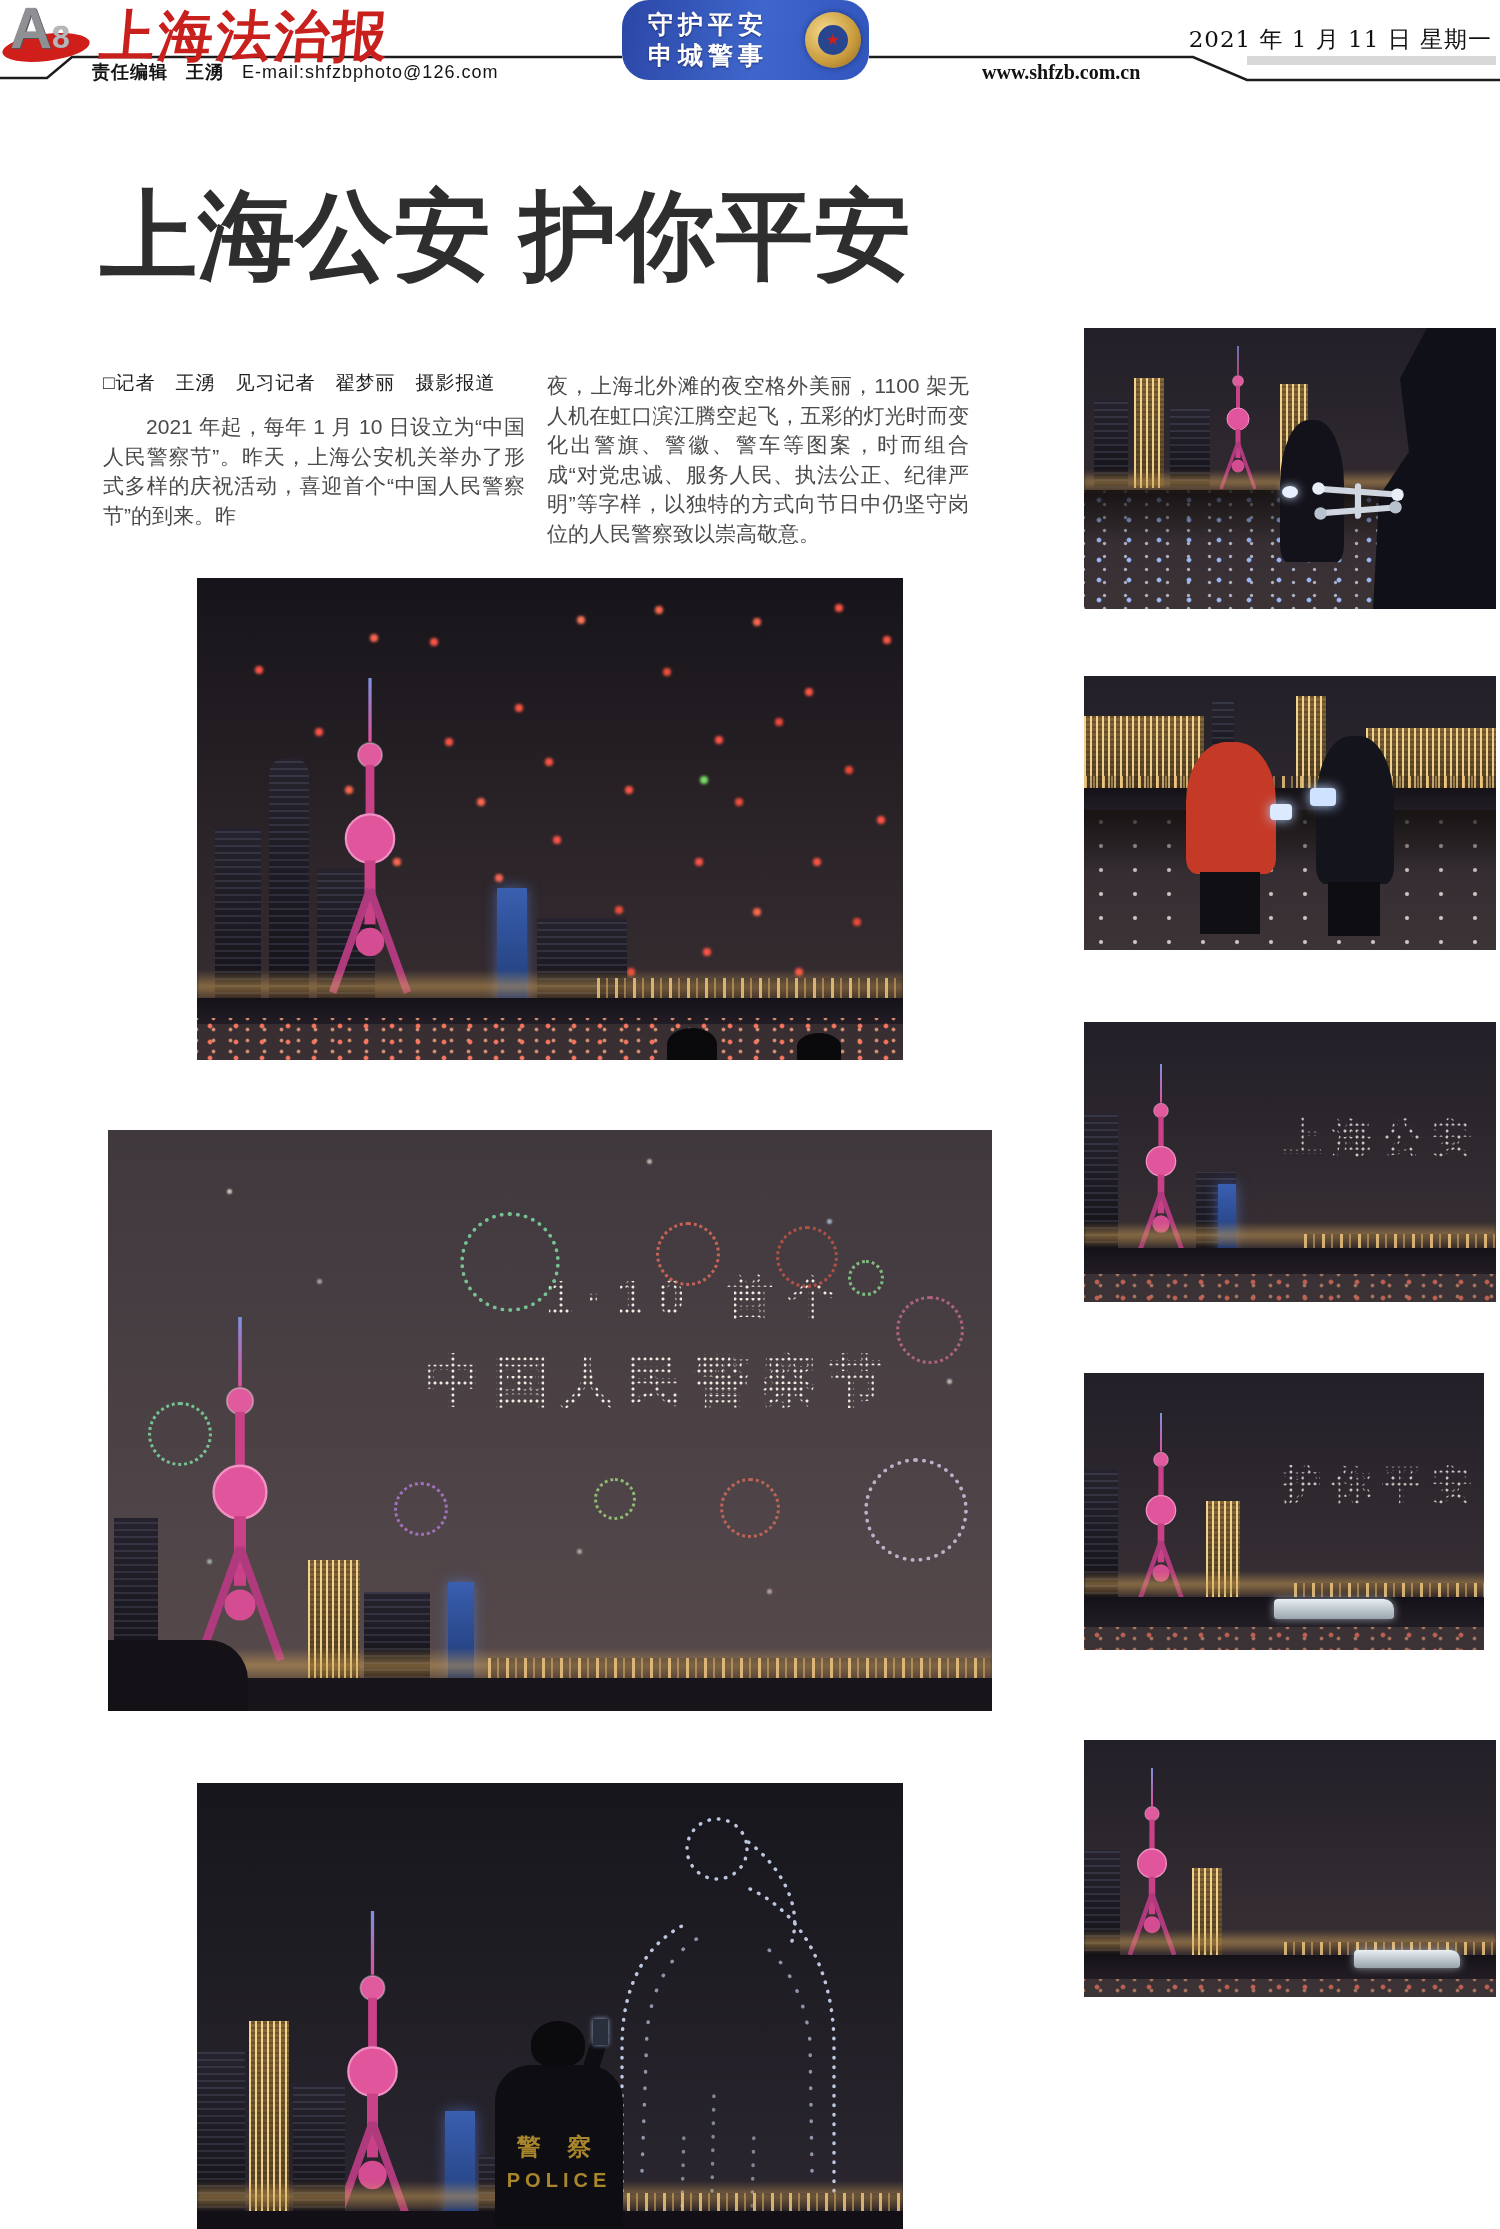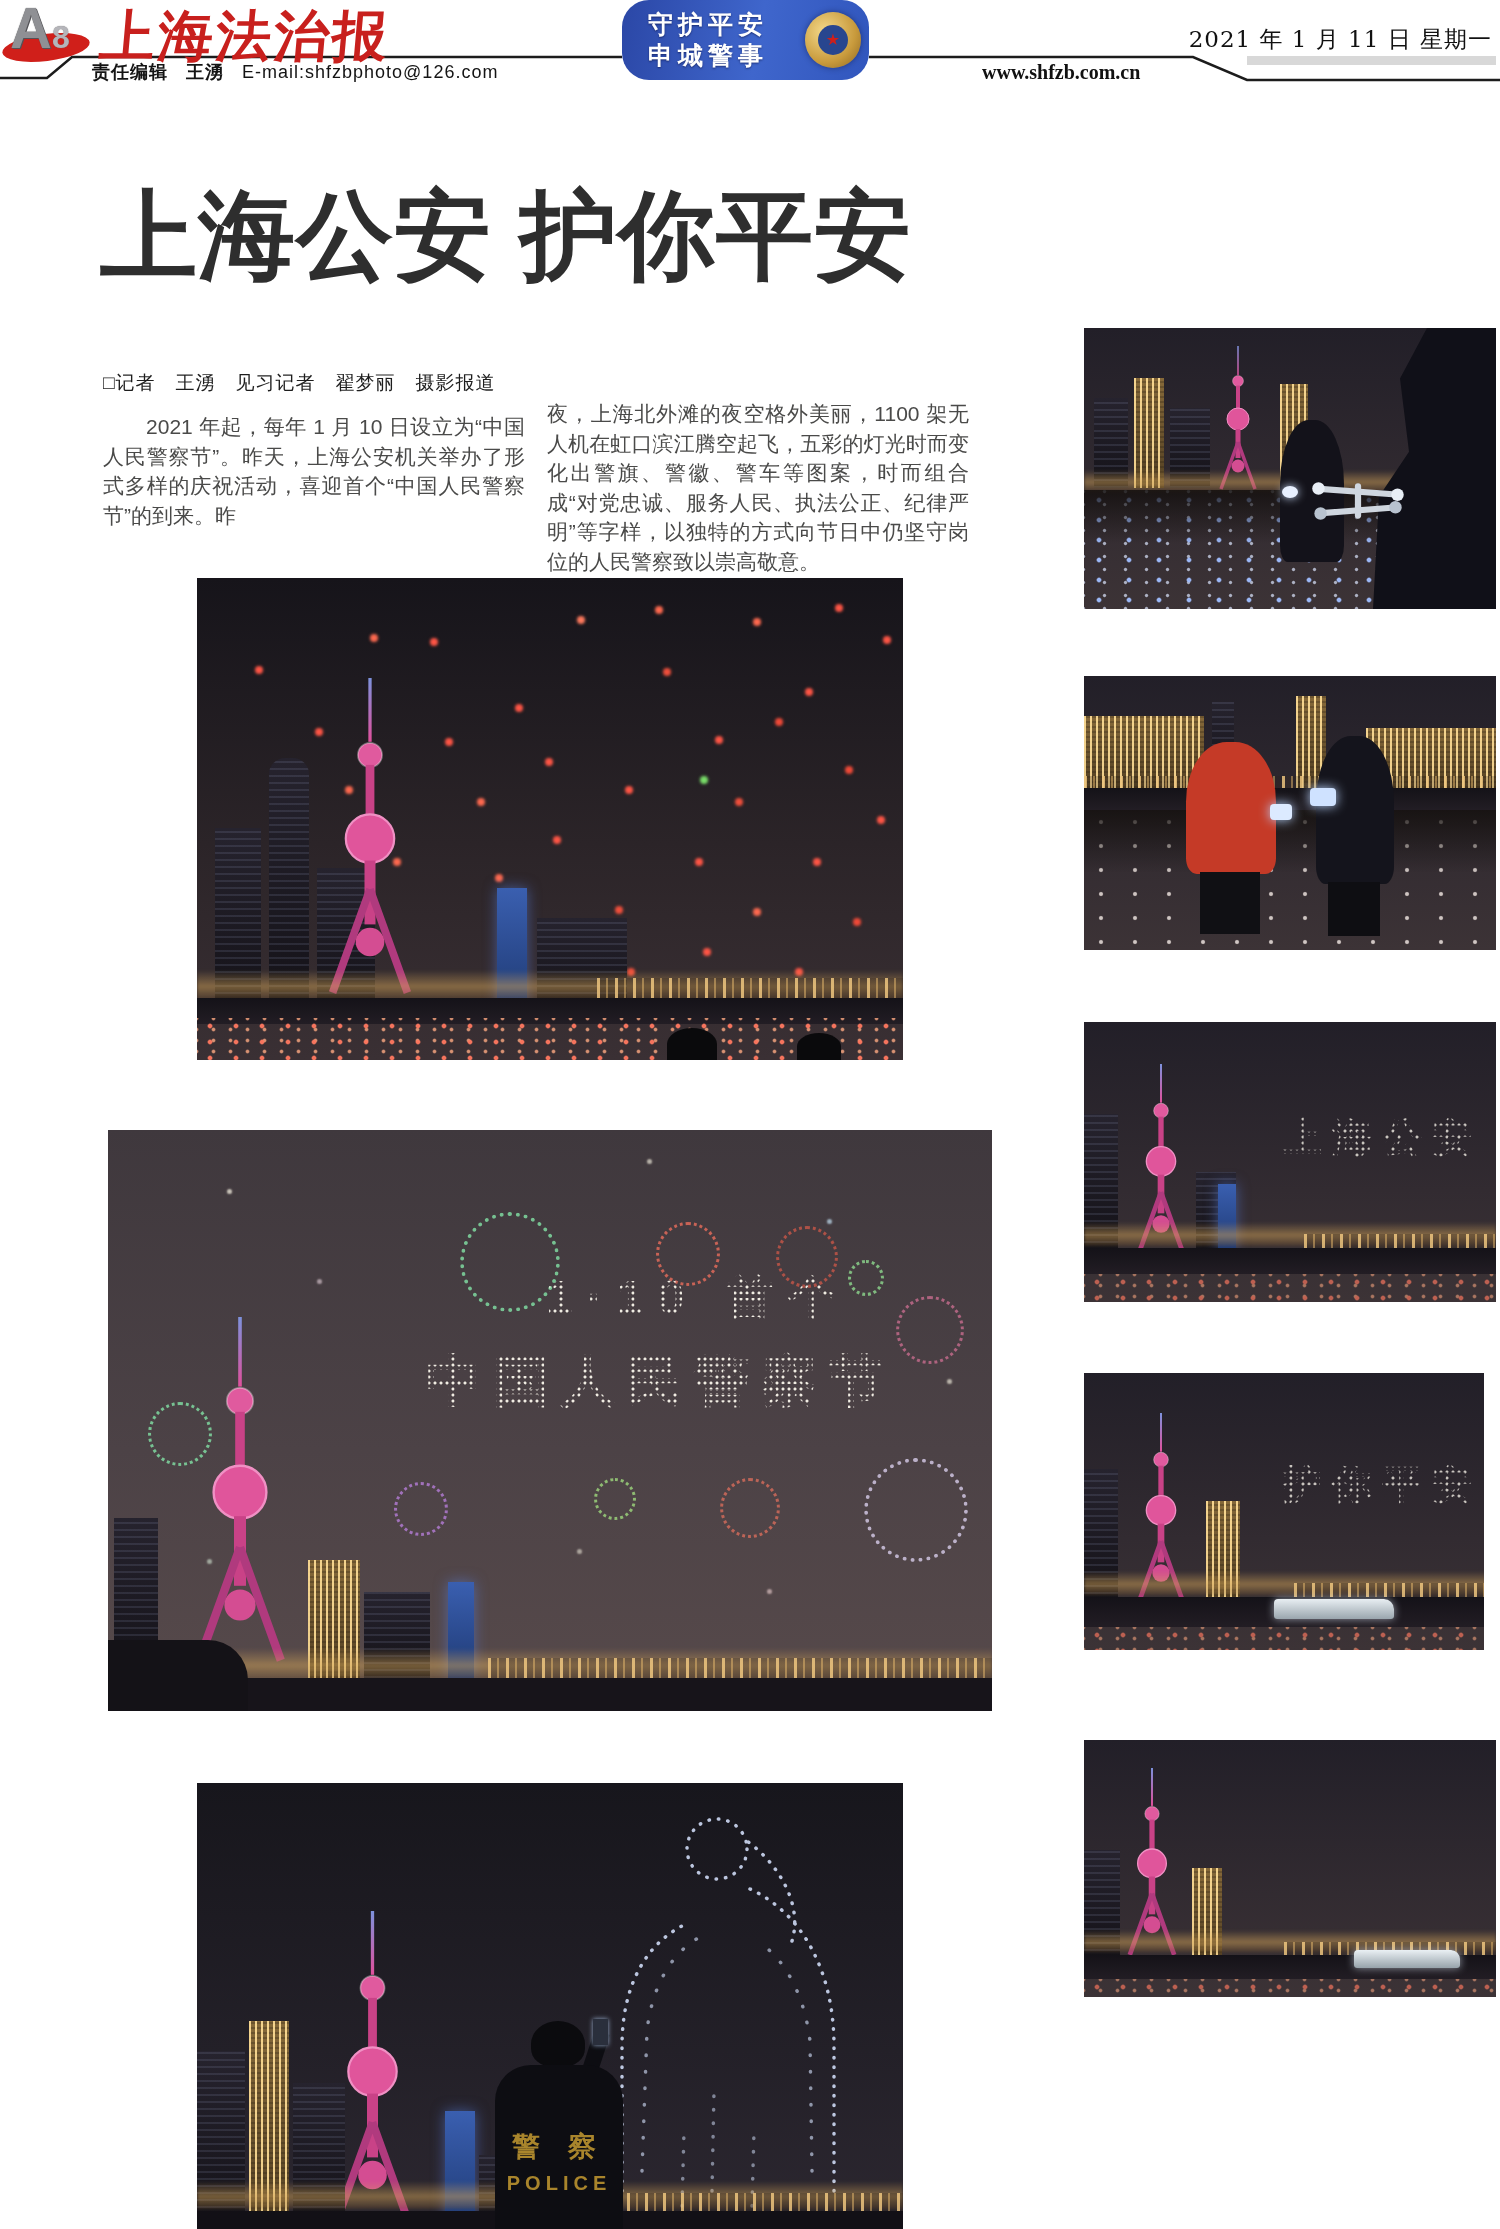--- a/index.html
+++ b/index.html
@@ -34,21 +34,21 @@
   .website{left:982px;top:61px;font-size:20px;font-weight:700;color:#111;
            font-family:Liberation Serif, serif;}
   .graybar{left:1247px;top:56px;width:249px;height:9px;background:#d8d8d8;}
 
   
   .headline{left:100px;top:172px;width:940px;font-size:97px;font-weight:900;color:#2e2e2e;
             letter-spacing:1px;white-space:nowrap;}
   .byline{left:103px;top:370px;font-size:19px;color:#1d1d1d;letter-spacing:1px;}
   .bodycol{font-size:21px;line-height:29.5px;color:#4a4a49;text-align:justify;}
   .col1{left:103px;top:412px;width:422px;height:100px;}
-  .col2{left:547px;top:371px;width:422px;height:155px;margin-top:28px;}
+  .col2{left:547px;top:371px;width:422px;height:155px;}
 
   
   .photo{position:absolute;overflow:hidden;background:#1c1a20;}
   .sky-a{background:linear-gradient(180deg,#16141a 0%,#2b2428 55%,#3a3034 100%);}
   .sky-b{background:linear-gradient(180deg,#3f383d 0%,#4c4246 55%,#574a4b 100%);}
   .sky-c{background:linear-gradient(180deg,#17161c 0%,#232028 60%,#2c2730 100%);}
   .sky-r{background:linear-gradient(180deg,#221f28 0%,#322b31 60%,#3c3336 100%);}
 
   .goldband{background:linear-gradient(180deg,rgba(0,0,0,0) 0%,rgba(214,166,88,.5) 55%,rgba(120,85,40,.25) 100%);filter:blur(1.5px);}
   .citylights{background-image:repeating-linear-gradient(90deg,rgba(235,195,125,.85) 0 3px,rgba(60,45,30,.25) 3px 9px,rgba(200,160,95,.6) 9px 11px,rgba(40,30,20,.2) 11px 18px);filter:blur(.4px);}
@@ -219,21 +219,21 @@
     <div class="abs blue-bldg" style="left:248px;top:328px;width:30px;height:118px;"></div>
     <div class="abs dark-bldg" style="left:282px;top:372px;width:70px;height:74px;"></div>
     <div class="abs goldband" style="left:0;top:398px;width:706px;height:28px;"></div>
     <div class="abs citylights" style="left:430px;top:410px;width:276px;height:18px;"></div>
     <div class="abs" style="left:0;top:428px;width:706px;height:18px;background:#121016;"></div>
 
     <div class="abs" style="left:388px;top:248px;width:16px;height:60px;background:#0d0d12;transform:rotate(18deg);"></div>
     <div class="abs" style="left:396px;top:236px;width:15px;height:26px;background:#2a2f3c;box-shadow:0 0 5px #9ab0d0;"></div>
     <div class="abs" style="left:334px;top:238px;width:54px;height:46px;background:#0b0b0e;border-radius:50% 50% 40% 40%;"></div>
     <div class="abs person police-back" style="left:298px;top:282px;width:128px;height:164px;background:#0d0d12;border-radius:36px 36px 0 0;">
-      <div style="font-size:28px;letter-spacing:10px;margin-top:28px;">警 察</div>
+      <div style="font-size:24px;letter-spacing:10px;margin-top:28px;">警 察</div>
       <div style="font-size:20px;letter-spacing:5px;margin-top:6px;">POLICE</div>
     </div>
   </div>
 
   <div class="photo sky-r" style="left:1084px;top:328px;width:412px;height:281px;">
     <div class="abs dark-bldg" style="left:10px;top:70px;width:34px;height:90px;"></div>
     <div class="abs gold-bldg" style="left:50px;top:50px;width:30px;height:110px;"></div>
     <div class="abs dark-bldg" style="left:86px;top:80px;width:40px;height:80px;"></div>
     <div class="abs gold-bldg" style="left:196px;top:56px;width:28px;height:104px;"></div>
     <svg class="abs" viewBox="0 0 100 300" style="left:128px;top:18px;width:52px;height:150px;">

